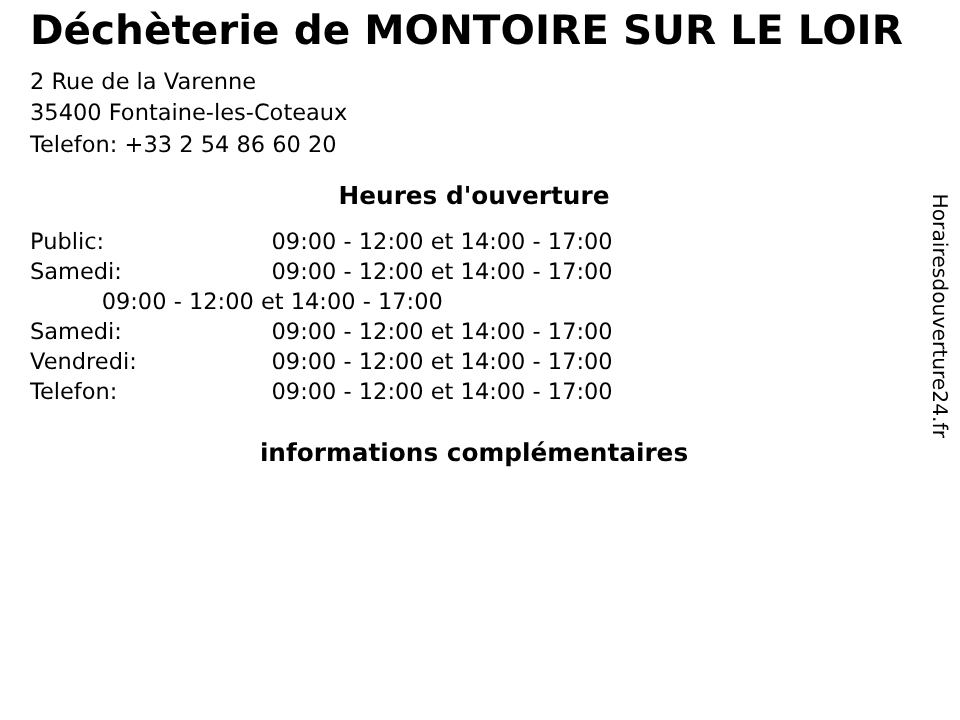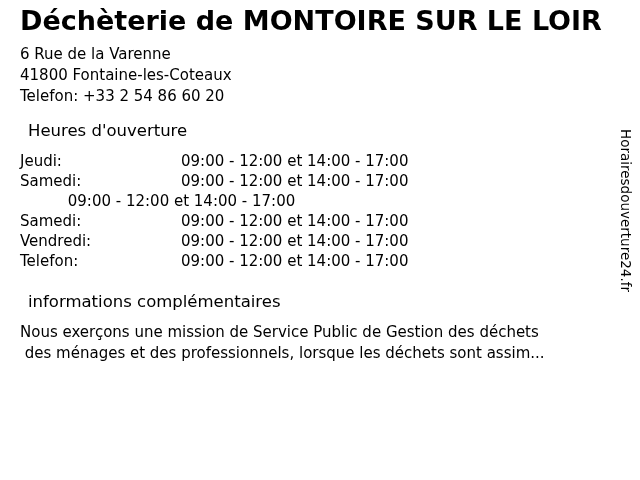--- a/index.html
+++ b/index.html
@@ -25,24 +25,25 @@
     line-height: 24px;
     font-weight: bold;
     white-space: nowrap;
   }
   .address {
     margin-top: 11px;
     font-size: 15px;
     line-height: 21px;
   }
   .section-heading {
-    margin: 8px;
+    margin: 3px;
     font-size: 16.5px;
     line-height: 20px;
-    font-weight: normal;
+    font-weight: bold;
+    text-align: center;
   }
   .hours-heading { margin-top: 14px; }
   .hours-table {
     margin-top: 10px;
     font-size: 15px;
     line-height: 20px;
   }
   .hours-row { display: flex; }
   .hours-day {
     width: 118px;
@@ -69,30 +70,30 @@
   }
 </style>
 </head>
 <body>
 
 <main class="page">
 
   <h1 class="page-title">Déchèterie de MONTOIRE SUR LE LOIR</h1>
 
   <section class="address">
-    <div class="address-line">6 Rue de la Varenne</div>
-    <div class="address-line">41800 Fontaine-les-Coteaux</div>
+    <div class="address-line">2 Rue de la Varenne</div>
+    <div class="address-line">35400 Fontaine-les-Coteaux</div>
     <div class="address-line">Telefon: +33 2 54 86 60 20</div>
   </section>
 
   <h2 class="section-heading hours-heading">Heures d'ouverture</h2>
 
   <section class="hours-table">
     <div class="hours-row">
-      <div class="hours-day">Jeudi:</div>
+      <div class="hours-day">Public:</div>
       <div class="hours-times">09:00 - 12:00 et 14:00 - 17:00</div>
     </div>
     <div class="hours-row">
       <div class="hours-day">Samedi:</div>
       <div class="hours-times">09:00 - 12:00 et 14:00 - 17:00</div>
     </div>
     <div class="hours-row">
       <div class="hours-times"> 09:00 - 12:00 et 14:00 - 17:00</div>
     </div>
     <div class="hours-row">
@@ -104,20 +105,16 @@
       <div class="hours-times">09:00 - 12:00 et 14:00 - 17:00</div>
     </div>
     <div class="hours-row">
       <div class="hours-day">Telefon:</div>
       <div class="hours-times">09:00 - 12:00 et 14:00 - 17:00</div>
     </div>
   </section>
 
   <h2 class="section-heading info-heading">informations complémentaires</h2>
 
-  <p class="info-text">
-    <span class="info-line">Nous exerçons une mission de Service Public de Gestion des déchets</span><br>
-    <span class="info-line"> des ménages et des professionnels, lorsque les déchets sont assim...</span>
-  </p>
 
 </main>
 
 <aside class="watermark">Horairesdouverture24.fr</aside>
 
 </body></html>

